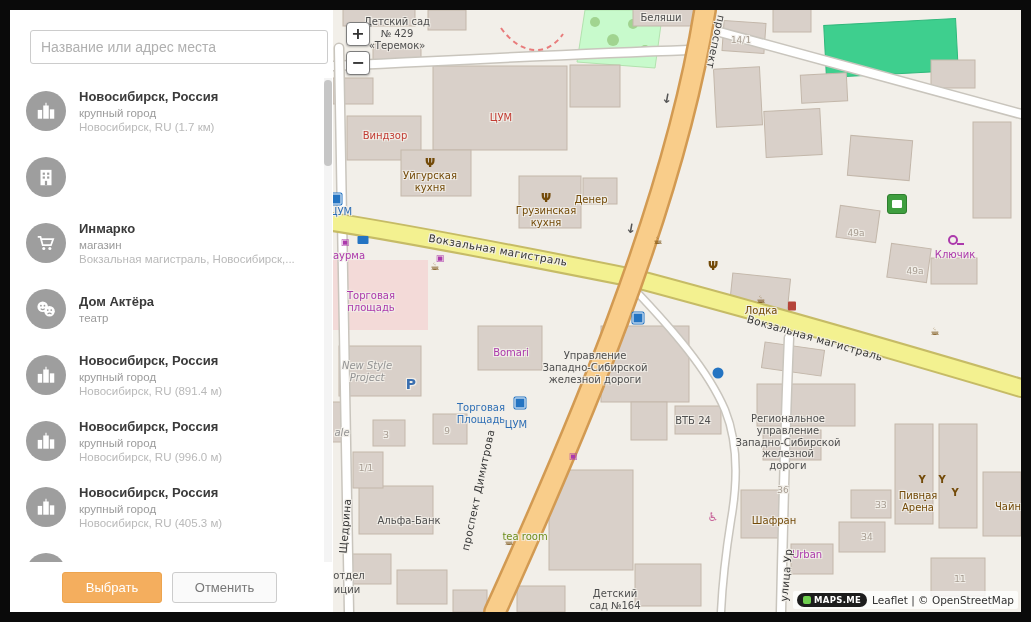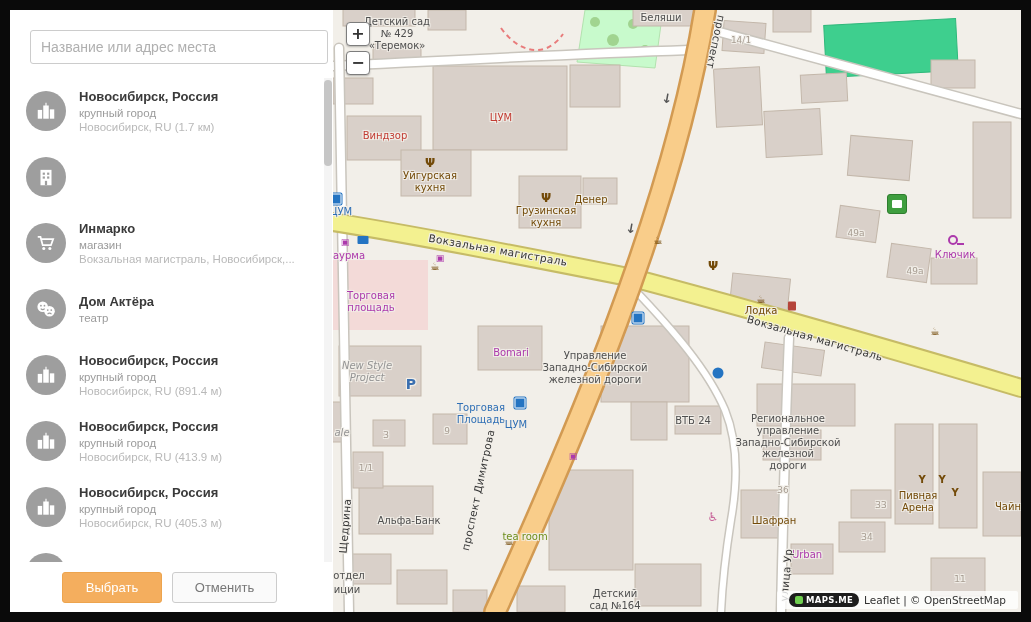--- a/index.html
+++ b/index.html
@@ -60,21 +60,21 @@
   .icon-key{width:6px;height:6px;border:2px solid #ac39ac;border-radius:50%;}
   .icon-key::after{content:"";position:absolute;left:7px;top:6px;width:7px;height:2px;background:#ac39ac;}
   .icon-photo{width:18px;height:18px;background:#3f9e3f;border-radius:3px;border:1px solid #2e7d2e;}
   .icon-photo::after{content:"";position:absolute;left:4px;top:5px;width:10px;height:8px;background:#fff;border-radius:1px;}
 
   .zoom{position:absolute;left:13px;top:12px;z-index:5;}
   .zoom-btn{display:block;width:24px;height:24px;margin-bottom:5px;background:#fff;border:1px solid #7d7d7d;
     border-radius:4px;font-size:16px;font-weight:bold;color:#333;line-height:22px;text-align:center;
     cursor:pointer;padding:0;font-family:"DejaVu Sans",sans-serif;box-shadow:0 1px 2px rgba(0,0,0,.25);}
   .attribution{position:absolute;right:3px;bottom:3px;z-index:5;display:flex;align-items:center;gap:5px;
-    background:rgba(255,255,255,.78);padding:2px 12px;border-radius:2px;font-size:10.5px;color:#333;}
+    background:rgba(255,255,255,.78);padding:2px 4px;border-radius:2px;font-size:10.5px;color:#333;}
   .mapsme-badge{display:flex;align-items:center;gap:3px;background:#1d1d1d;border-radius:8px;
     padding:2px 6px;color:#fff;font-size:8.5px;font-weight:bold;letter-spacing:.3px;cursor:pointer;}
   .mapsme-logo{width:8px;height:8px;background:#6fcf4f;border-radius:2px;}
   .attr-text{cursor:pointer;}
 </style>
 </head>
 <body>
 
 <div class="frame">
   <div class="app">
@@ -170,21 +170,21 @@
   <svg viewBox="0 0 20 20" width="22" height="22" fill="#fff">
     <rect x="2.5" y="9" width="4" height="8"></rect>
                 <rect x="7.5" y="5" width="5" height="12"></rect>
     <rect x="13.5" y="8.5" width="4" height="8.5"></rect>
                 <rect x="9.5" y="2.5" width="1" height="3"></rect>
   </svg>
 </div>
     <div class="row-text">
       <div class="row-title">Новосибирск, Россия</div>
       <div class="row-sub">крупный город</div>
-      <div class="row-addr">Новосибирск, RU (413.9 м)</div>
+      <div class="row-addr">Новосибирск, RU (996.0 м)</div>
     </div>
   </div>
 
   <div class="result-row">
     <div class="row-icon">
   <svg viewBox="0 0 20 20" width="22" height="22" fill="#fff">
     <rect x="2.5" y="9" width="4" height="8"></rect>
                 <rect x="7.5" y="5" width="5" height="12"></rect>
     <rect x="13.5" y="8.5" width="4" height="8.5"></rect>
                 <rect x="9.5" y="2.5" width="1" height="3"></rect>

